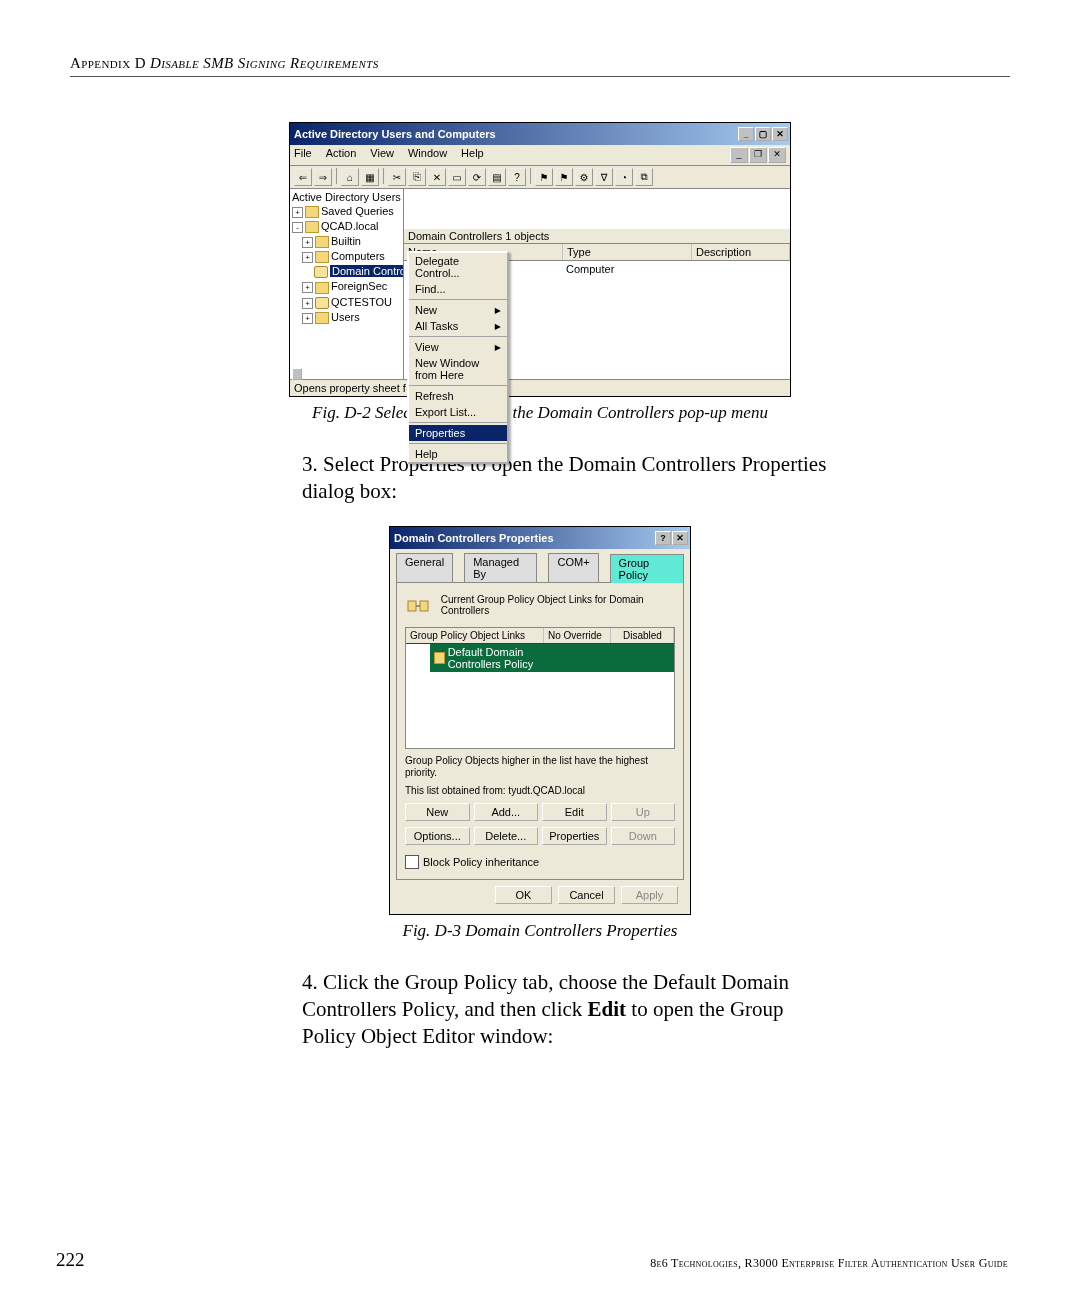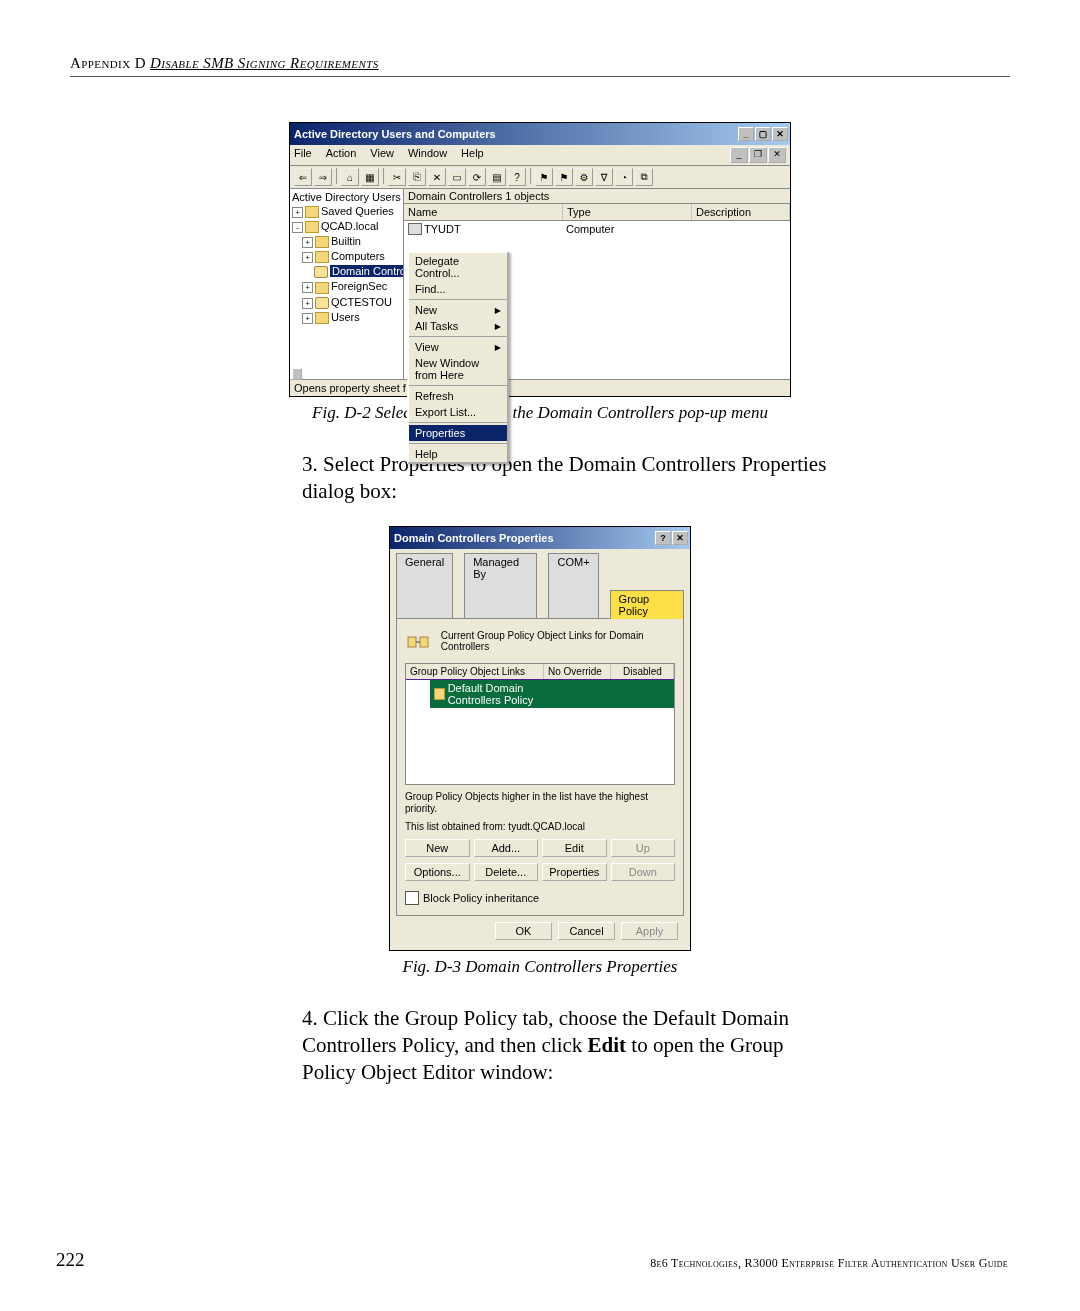--- a/index.html
+++ b/index.html
@@ -18,21 +18,21 @@
     height: 100%;
     position: relative;
   }
   .header-line {
     font-size: 15px;
     letter-spacing: 0.4px;
     padding-bottom: 4px;
     border-bottom: 1px solid #555;
   }
   .sc     { font-variant: small-caps; }
-  .italic { font-style: italic; text-decoration: underline; }
+  .italic { font-style: italic; }
 
   
   .fig1 {
     margin: 45px 0 0 0;
     display: flex;
     flex-direction: column;
     align-items: center;
   }
   .aduc-window {
     width: 500px;
@@ -125,21 +125,21 @@
     border-radius: 2px;
     margin-right: 2px; vertical-align: middle;
   }
   .sel-node { background: #0a246a; color: #fff; padding: 0 2px; }
   .scroll-thumb {
     position: absolute; bottom: -1px; left: 2px;
     width: 8px; height: 10px;
     background: #c0c0c0; border: 1px outset #fff;
   }
   .list-pane {
-    flex: 1; display: flex; flex-direction: column;
+    flex: 1; display: flex; flex-direction: column; margin-top: 40px;
   }
   .crumb {
     background: #ece9d8;
     padding: 1px 4px;
     border-bottom: 1px solid #888;
   }
   .list-headers {
     display: flex;
     background: #ece9d8;
     border-bottom: 1px solid #888;
@@ -225,24 +225,23 @@
   }
   .tab {
     padding: 2px 8px;
     border: 1px solid #888;
     border-bottom: none;
     background: #ece9d8;
     font-size: 11px;
     position: relative;
   }
   .tab.active {
-    background: #fde047;
+    background: #5eead4;
     top: 1px;
     z-index: 2;
-    margin-top: 36px;
   }
   .tab.inactive { background: #ddd; }
   .tab-panel {
     border: 1px solid #888;
     padding: 10px 8px;
     background: #ece9d8;
   }
   .panel-row1 {
     display: flex; align-items: center; gap: 10px;
     margin-bottom: 10px;

